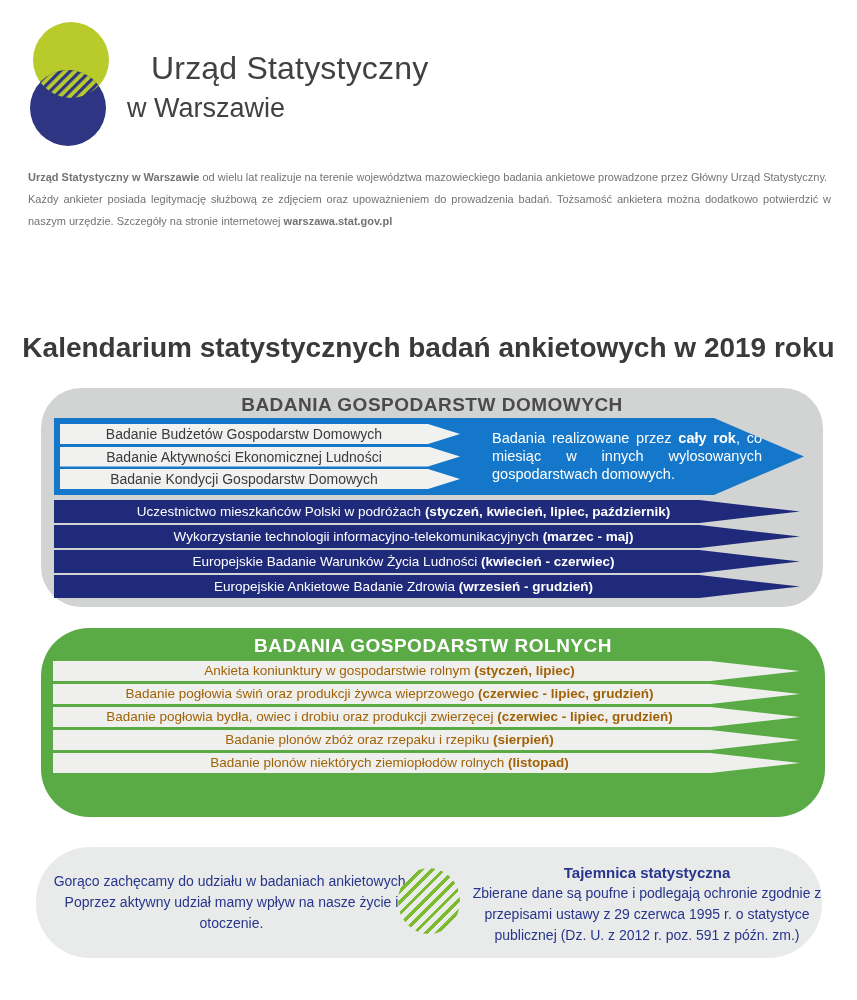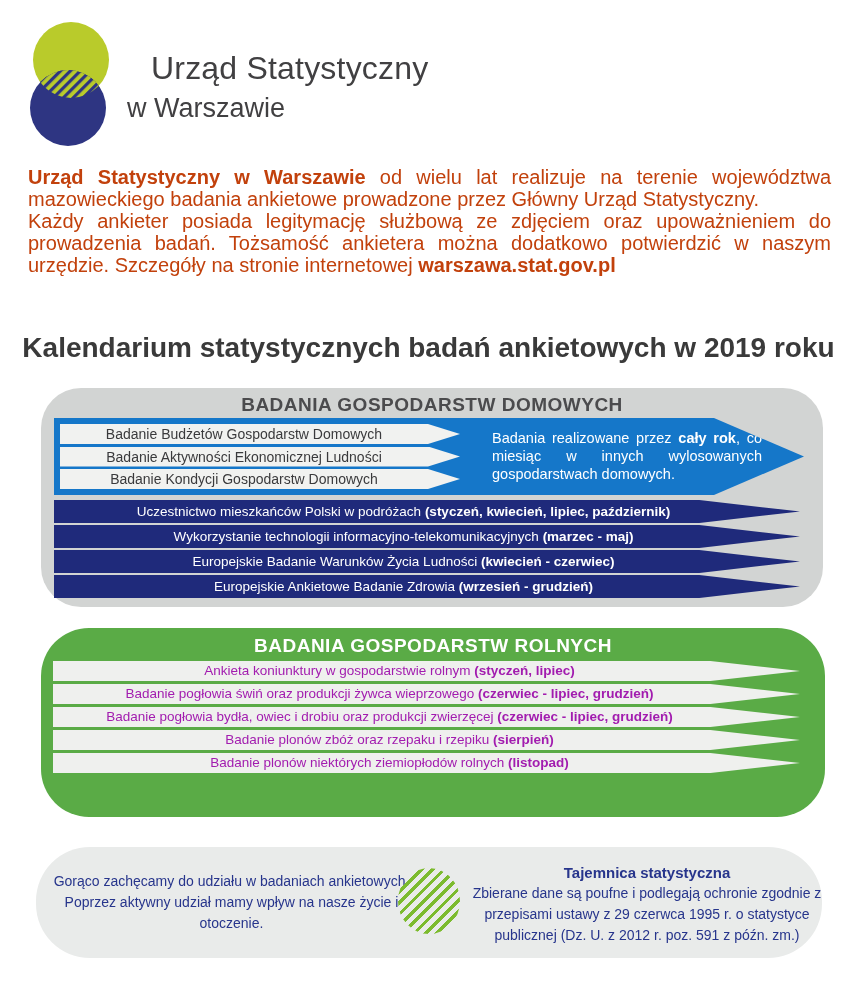--- a/index.html
+++ b/index.html
@@ -8,21 +8,21 @@
   .b{font-weight:bold;}
 
   
   .logo-mark{position:absolute;left:30px;top:20px;}
   .logo-text{position:absolute;left:127px;top:50px;color:#414042;}
   .logo-title{font-size:32px;letter-spacing:0.2px;margin-left:24px;}
   .logo-subtitle{font-size:27px;margin-top:6px;}
 
   
   .intro{position:absolute;left:28px;top:166px;width:803px;margin:0;
-         font-size:20px;line-height:22px;color:#c2410c;text-align:justify;}
+         font-size:11px;line-height:22px;color:#737373;text-align:justify;}
 
   
   .main-title{position:absolute;left:0;top:332px;width:857px;margin:0;text-align:center;
               font-size:28px;font-weight:bold;color:#3a3a3a;}
 
   
   .households-box{position:absolute;left:41px;top:388px;width:782px;height:219px;
                   background:#d2d4d3;border-radius:40px;}
   .sec-header{margin:0;padding-top:6px;text-align:center;font-size:19px;font-weight:bold;
               color:#4b4b4d;letter-spacing:0.5px;}
@@ -43,21 +43,21 @@
             clip-path:polygon(0 0, 86.5% 0, 100% 50%, 86.5% 100%, 0 100%);
             color:#ffffff;font-size:13.5px;line-height:23px;text-align:center;
             padding-right:90px;box-sizing:border-box;white-space:nowrap;padding-left:43px;}
 
   
   .farms-box{position:absolute;left:41px;top:628px;width:784px;height:189px;
              background:#5aab46;border-radius:48px;}
   .light-rows{position:absolute;left:12px;top:33px;}
   .light-row{width:747px;height:20px;margin-bottom:3px;background:#eff0ee;
              clip-path:polygon(0 0, 88% 0, 100% 50%, 88% 100%, 0 100%);
-             color:#a21caf;font-size:13.5px;line-height:20px;text-align:center;
+             color:#a16207;font-size:13.5px;line-height:20px;text-align:center;
              padding-right:74px;box-sizing:border-box;white-space:nowrap;}
 
   
   .footer-box{position:absolute;left:36px;top:847px;width:786px;height:111px;
               background:#e9ebea;border-radius:54px;}
   .encourage{position:absolute;left:8px;top:24px;width:375px;color:#27358c;
              font-size:14px;line-height:21px;text-align:center;}
   .hatch-circle{position:absolute;left:362px;top:21px;width:62px;height:66px;border-radius:50%;
                 background:repeating-linear-gradient(135deg,#7cbb2e 0 3.2px,rgba(0,0,0,0) 3.2px 8px);}
   .secrecy{position:absolute;left:424px;top:16px;width:374px;color:#27358c;

